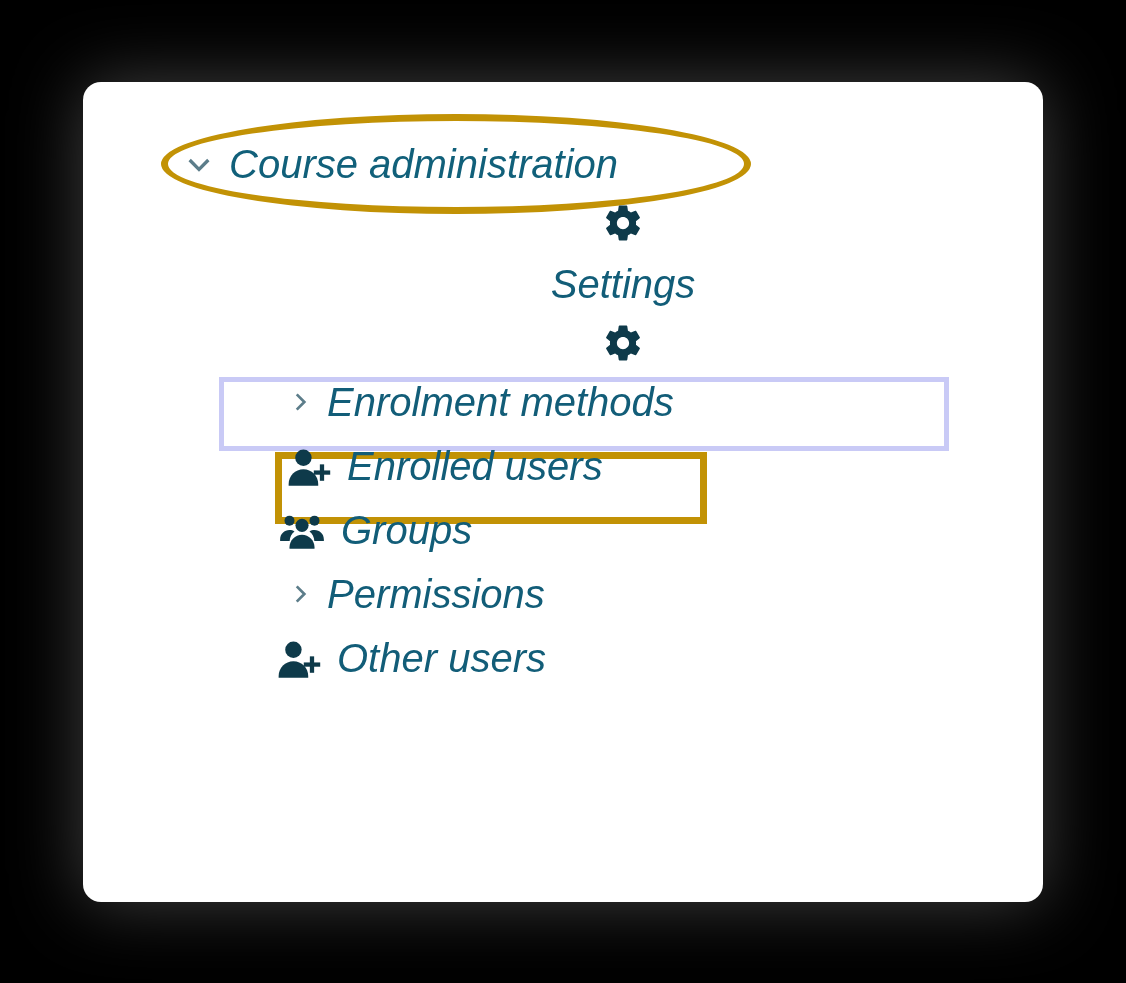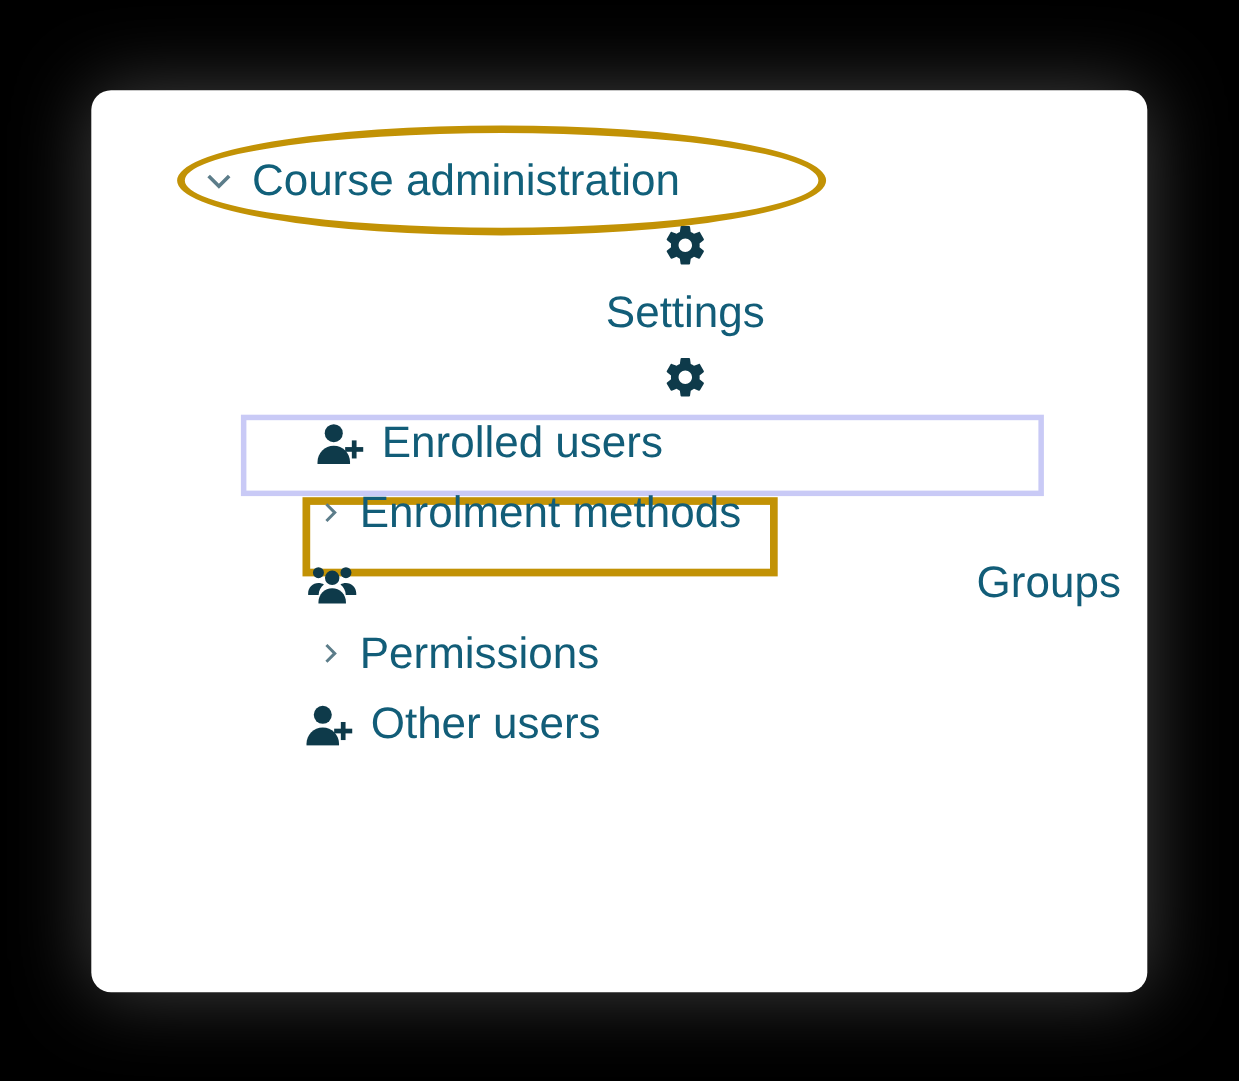--- a/index.html
+++ b/index.html
@@ -46,20 +46,21 @@
     }
     .node-lvl2 {
       margin-left: 50px;
       flex-direction: column;
     }
     .node-lvl3 {
       margin-left: 110px;
     }
     .label {
       color: #125d78;
+      font-style: italic;
     }
     .root-label {
       color: #11607a;
     }
     .icon {
       display: inline-flex;
       align-items: center;
       justify-content: center;
       flex-shrink: 0;
     }
@@ -150,43 +151,43 @@
       </div>
 
       <div class="node node-lvl2">
         <span class="icon gear">
           <svg viewBox="0 0 24 24">
               <path class="fill-dark" d="M19.4 13c.04-.33.06-.66.06-1s-.02-.67-.06-1l2.1-1.65c.19-.15.24-.42.12-.64l-2-3.46c-.12-.22-.39-.3-.61-.22l-2.49 1c-.52-.4-1.08-.73-1.69-.98l-.38-2.65C14.42 2.18 14.22 2 13.98 2h-3.96c-.24 0-.44.18-.47.4l-.38 2.65c-.61.25-1.17.58-1.69.98l-2.49-1c-.22-.08-.49 0-.61.22l-2 3.46c-.12.22-.07.49.12.64L4.6 11c-.04.33-.06.66-.06 1s.02.67.06 1l-2.1 1.65c-.19.15-.24.42-.12.64l2 3.46c.12.22.39.3.61.22l2.49-1c.52.4 1.08.73 1.69.98l.38 2.65c.03.22.23.4.47.4h3.96c.24 0 .44-.18.47-.4l.38-2.65c.61-.25 1.17-.58 1.69-.98l2.49 1c.22.08.49 0 .61-.22l2-3.46c.12-.22.07-.49-.12-.64L19.4 13zM12 15.5c-1.93 0-3.5-1.57-3.5-3.5s1.57-3.5 3.5-3.5 3.5 1.57 3.5 3.5-1.57 3.5-3.5 3.5z"></path>
             </svg>
         </span>
       </div>
 
+
+      <div class="node node-lvl3">
+        <span class="icon chev-right">
+          <svg viewBox="0 0 24 24">
+              <polyline class="stroke-steel" points="9 5 16 12 9 19"></polyline>
+            </svg>
+        </span>
+        <span class="label">Enrolment methods</span>
+      </div>
 
       <div class="node node-lvl3">
         <span class="icon userplus">
           <svg viewBox="0 0 28 24">
             <circle class="fill-dark" cx="10" cy="7" r="5"></circle>
             <path class="fill-dark" d="M1 23c0-5 4-9 9-9s9 4 9 9v1H1z"></path>
             <rect class="fill-dark" x="20" y="11" width="2.6" height="10"></rect>
             <rect class="fill-dark" x="16.3" y="14.7" width="10" height="2.6"></rect>
           </svg>
         </span>
         <span class="label">Enrolled users</span>
       </div>
 
-      <div class="node node-lvl3">
-        <span class="icon chev-right">
-          <svg viewBox="0 0 24 24">
-              <polyline class="stroke-steel" points="9 5 16 12 9 19"></polyline>
-            </svg>
-        </span>
-        <span class="label">Enrolment methods</span>
-      </div>
-
-      <div class="node node-lvl3" style="margin-left:100px;justify-content:space-between;">
+      <div class="node node-lvl3" style="margin-left:100px;">
         <span class="icon groups-ic">
           <svg viewBox="0 0 32 24">
             <circle class="fill-dark" cx="8" cy="6" r="3.2"></circle>
             <circle class="fill-dark" cx="24" cy="6" r="3.2"></circle>
             <circle class="fill-dark" cx="16" cy="9" r="4.2"></circle>
             <path class="fill-dark" d="M2 18c0-3.5 2.7-6 6-6 1.2 0 2.3.3 3.2.9-1.8 1.4-3 3.6-3.1 6.1H2z"></path>
             <path class="fill-dark" d="M30 18c0-3.5-2.7-6-6-6-1.2 0-2.3.3-3.2.9 1.8 1.4 3 3.6 3.1 6.1H30z"></path>
             <path class="fill-dark" d="M8 23c0-4.4 3.6-8 8-8s8 3.6 8 8v1H8z"></path>
           </svg>
         </span>

